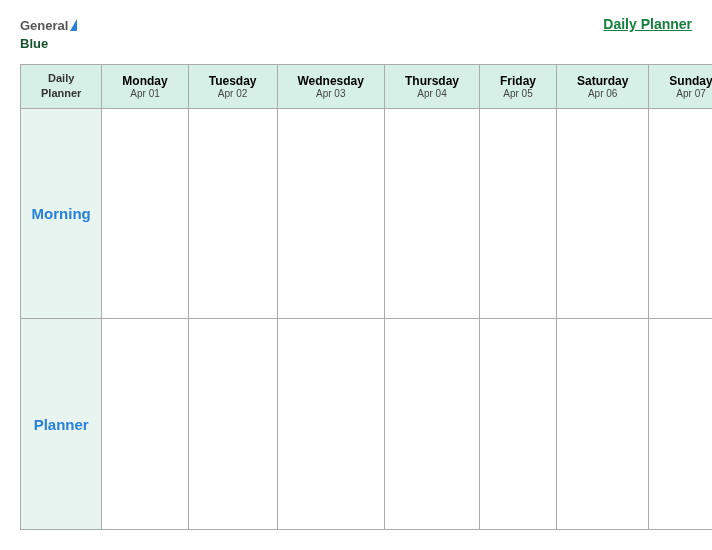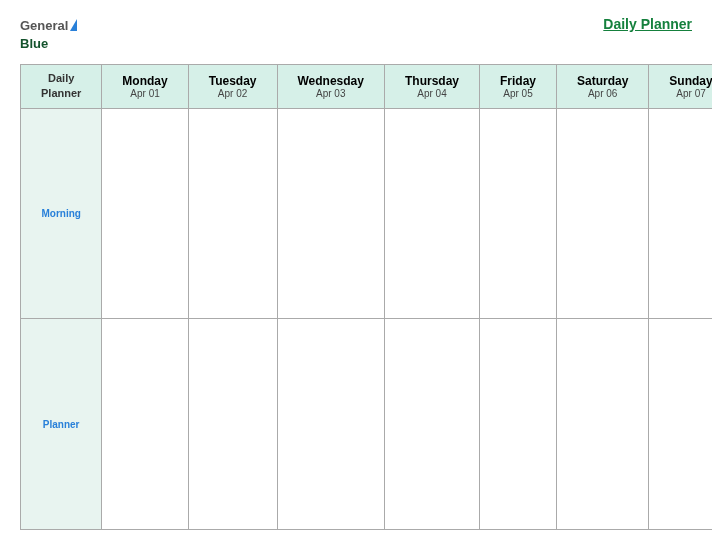--- a/index.html
+++ b/index.html
@@ -114,21 +114,21 @@
 
     .header-row th.first-col {
       font-size: 11px;
       font-weight: bold;
       color: #333;
       line-height: 1.4;
     }
 
     .time-cell {
       background-color: #e8f4f0;
-      font-size: 10px;
+      font-size: 15px;
       font-weight: bold;
       color: #2980d9;
       width: 82px;
       padding: 8px 4px;
     }
 
     .day-cell {
       background-color: #fff;
       width: 88px;
     }

